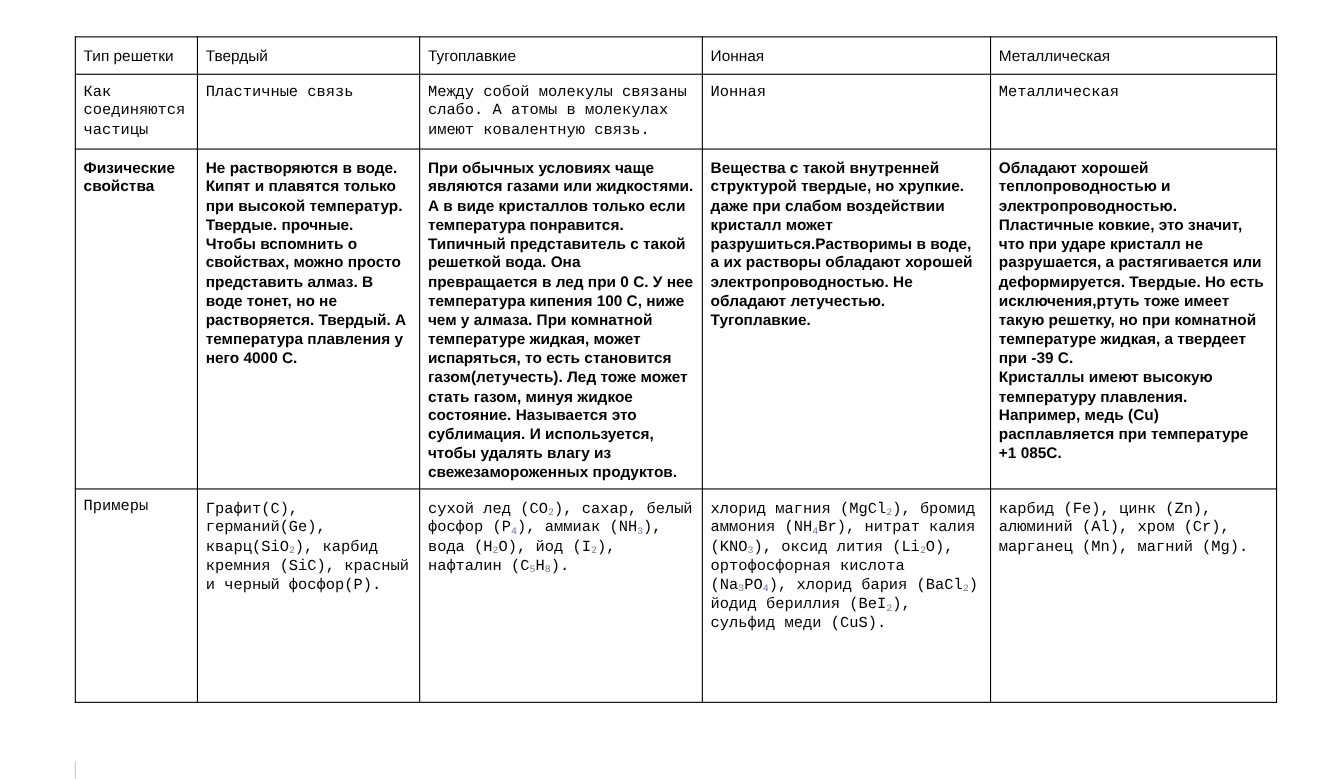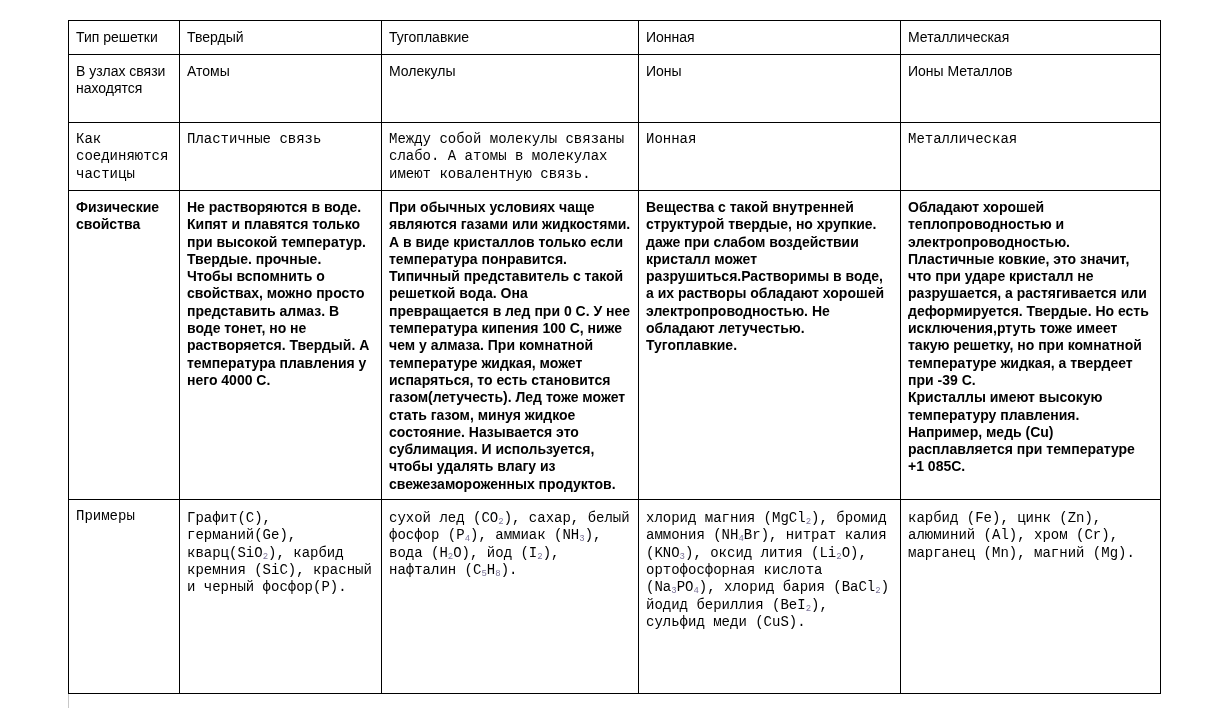--- a/index.html
+++ b/index.html
@@ -1,19 +1,19 @@
 <!DOCTYPE html>
 <html><head>
 <meta charset="utf-8">
 <style>
   html, body { margin: 0; padding: 0; background: #ffffff; }
   body { width: 1212px; height: 708px; position: relative; overflow: hidden;
          font-family: "Liberation Sans", sans-serif; color: #000; }
   .page-margin { position: absolute; left: 68px; top: 692px; width: 1px; height: 16px; background: #c8c8c8; }
-  table.grid { position: absolute; left: 68px; top: 20px; border-collapse: collapse;
+  table.grid { position: absolute; left: 68px; top: 33px; border-collapse: collapse;
                table-layout: fixed; width: 1092px; padding-left: 44px; }
   table.grid td { border: 1px solid #000; vertical-align: top; padding: 8px 7px 6px 7px;
                   font-size: 14px; line-height: 17.3px; word-wrap: break-word; }
   col.c0 { width: 111px; } col.c1 { width: 202px; } col.c2 { width: 257px; }
   col.c3 { width: 262px; } col.c4 { width: 260px; }
   tr.r0 td { height: 19px; }
   tr.r1 td { height: 53px; }
   tr.r2 td { height: 53px; font-family: Liberation Mono, monospace; }
   tr.r3 td { height: 294px; font-weight: bold; }
   tr.r4 td { height: 177px; padding-top: 10px; font-family: Liberation Mono, monospace; }
@@ -35,27 +35,20 @@
       <col class="c4">
     </colgroup>
   <tbody>
       <tr class="r0">
     <td class="lbl"><span>Тип решетки</span></td>
     <td><span>Твердый</span></td>
     <td><span>Тугоплавкие</span></td>
     <td><span>Ионная</span></td>
     <td><span>Металлическая</span></td>
   </tr>
-  <tr class="r1">
-    <td class="lbl"><span>В узлах связи находятся</span></td>
-    <td><span class="seg">Атомы</span></td>
-    <td><span class="seg">Молекулы</span></td>
-    <td><span class="seg">Ионы</span></td>
-    <td><span class="seg">Ионы Металлов</span></td>
-  </tr>
   <tr class="r2">
     <td class="lbl"><span>Как соединяются частицы</span></td>
     <td><span class="seg">Пластичные связь</span></td>
     <td><span class="seg">Между собой молекулы связаны слабо. А атомы в молекулах имеют ковалентную связь.</span></td>
     <td><span class="seg">Ионная</span></td>
     <td><span class="seg">Металлическая</span></td>
   </tr>
   <tr class="r3">
     <td class="lbl"><span>Физические свойства</span></td>
     <td><span class="seg">Не растворяются в воде. Кипят и плавятся только при высокой температур. Твердые. прочные.  Чтобы вспомнить о свойствах, можно просто представить алмаз. В воде тонет, но не растворяется. Твердый. А температура плавления у него 4000 С.</span></td>

